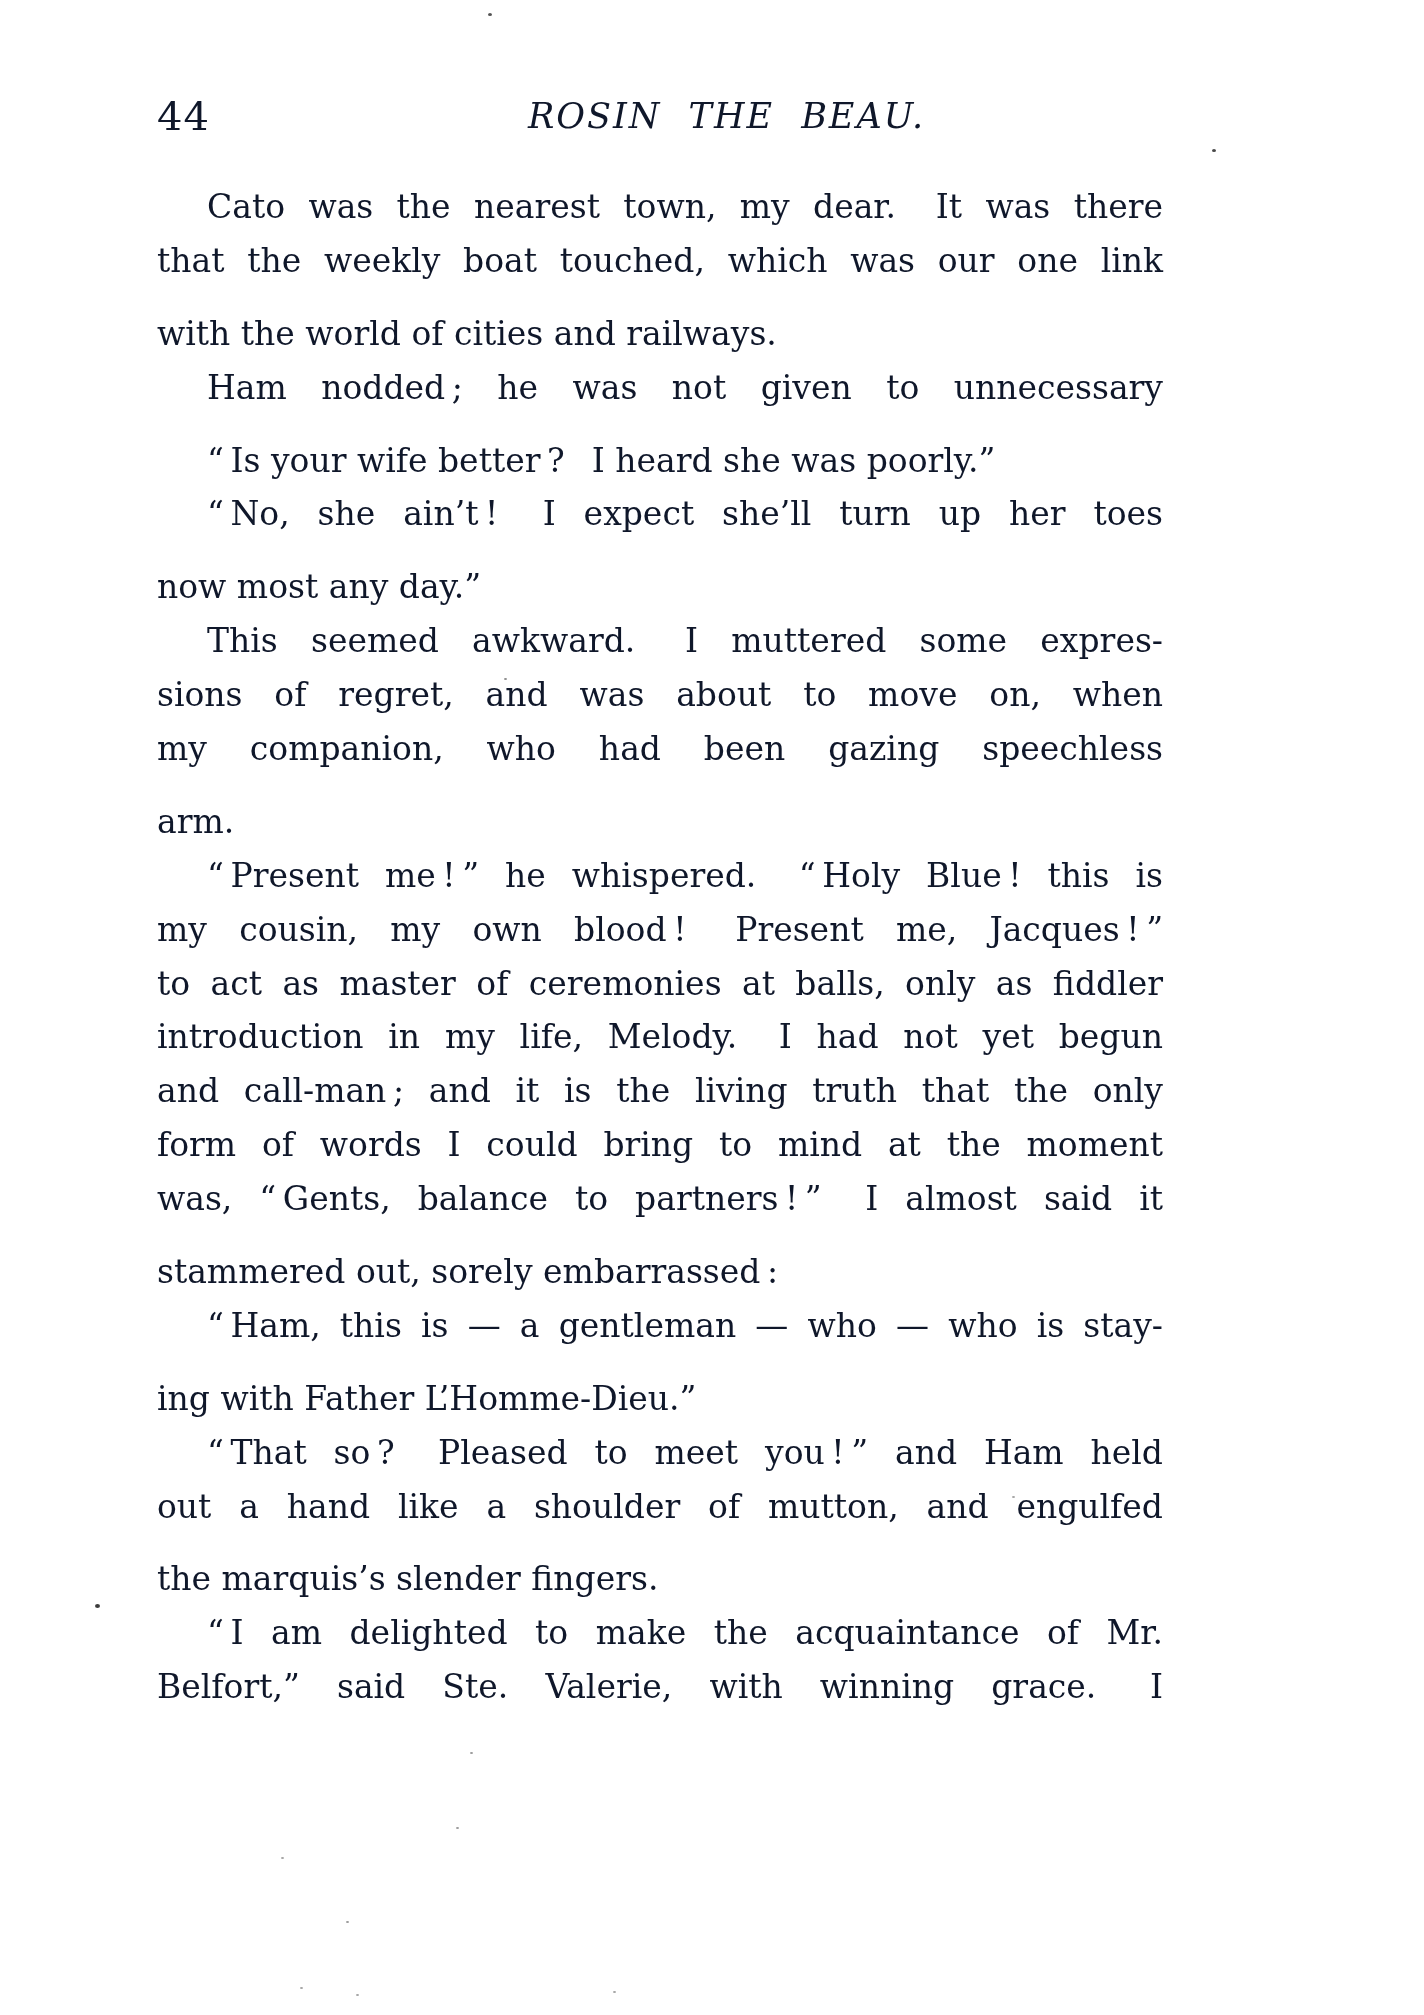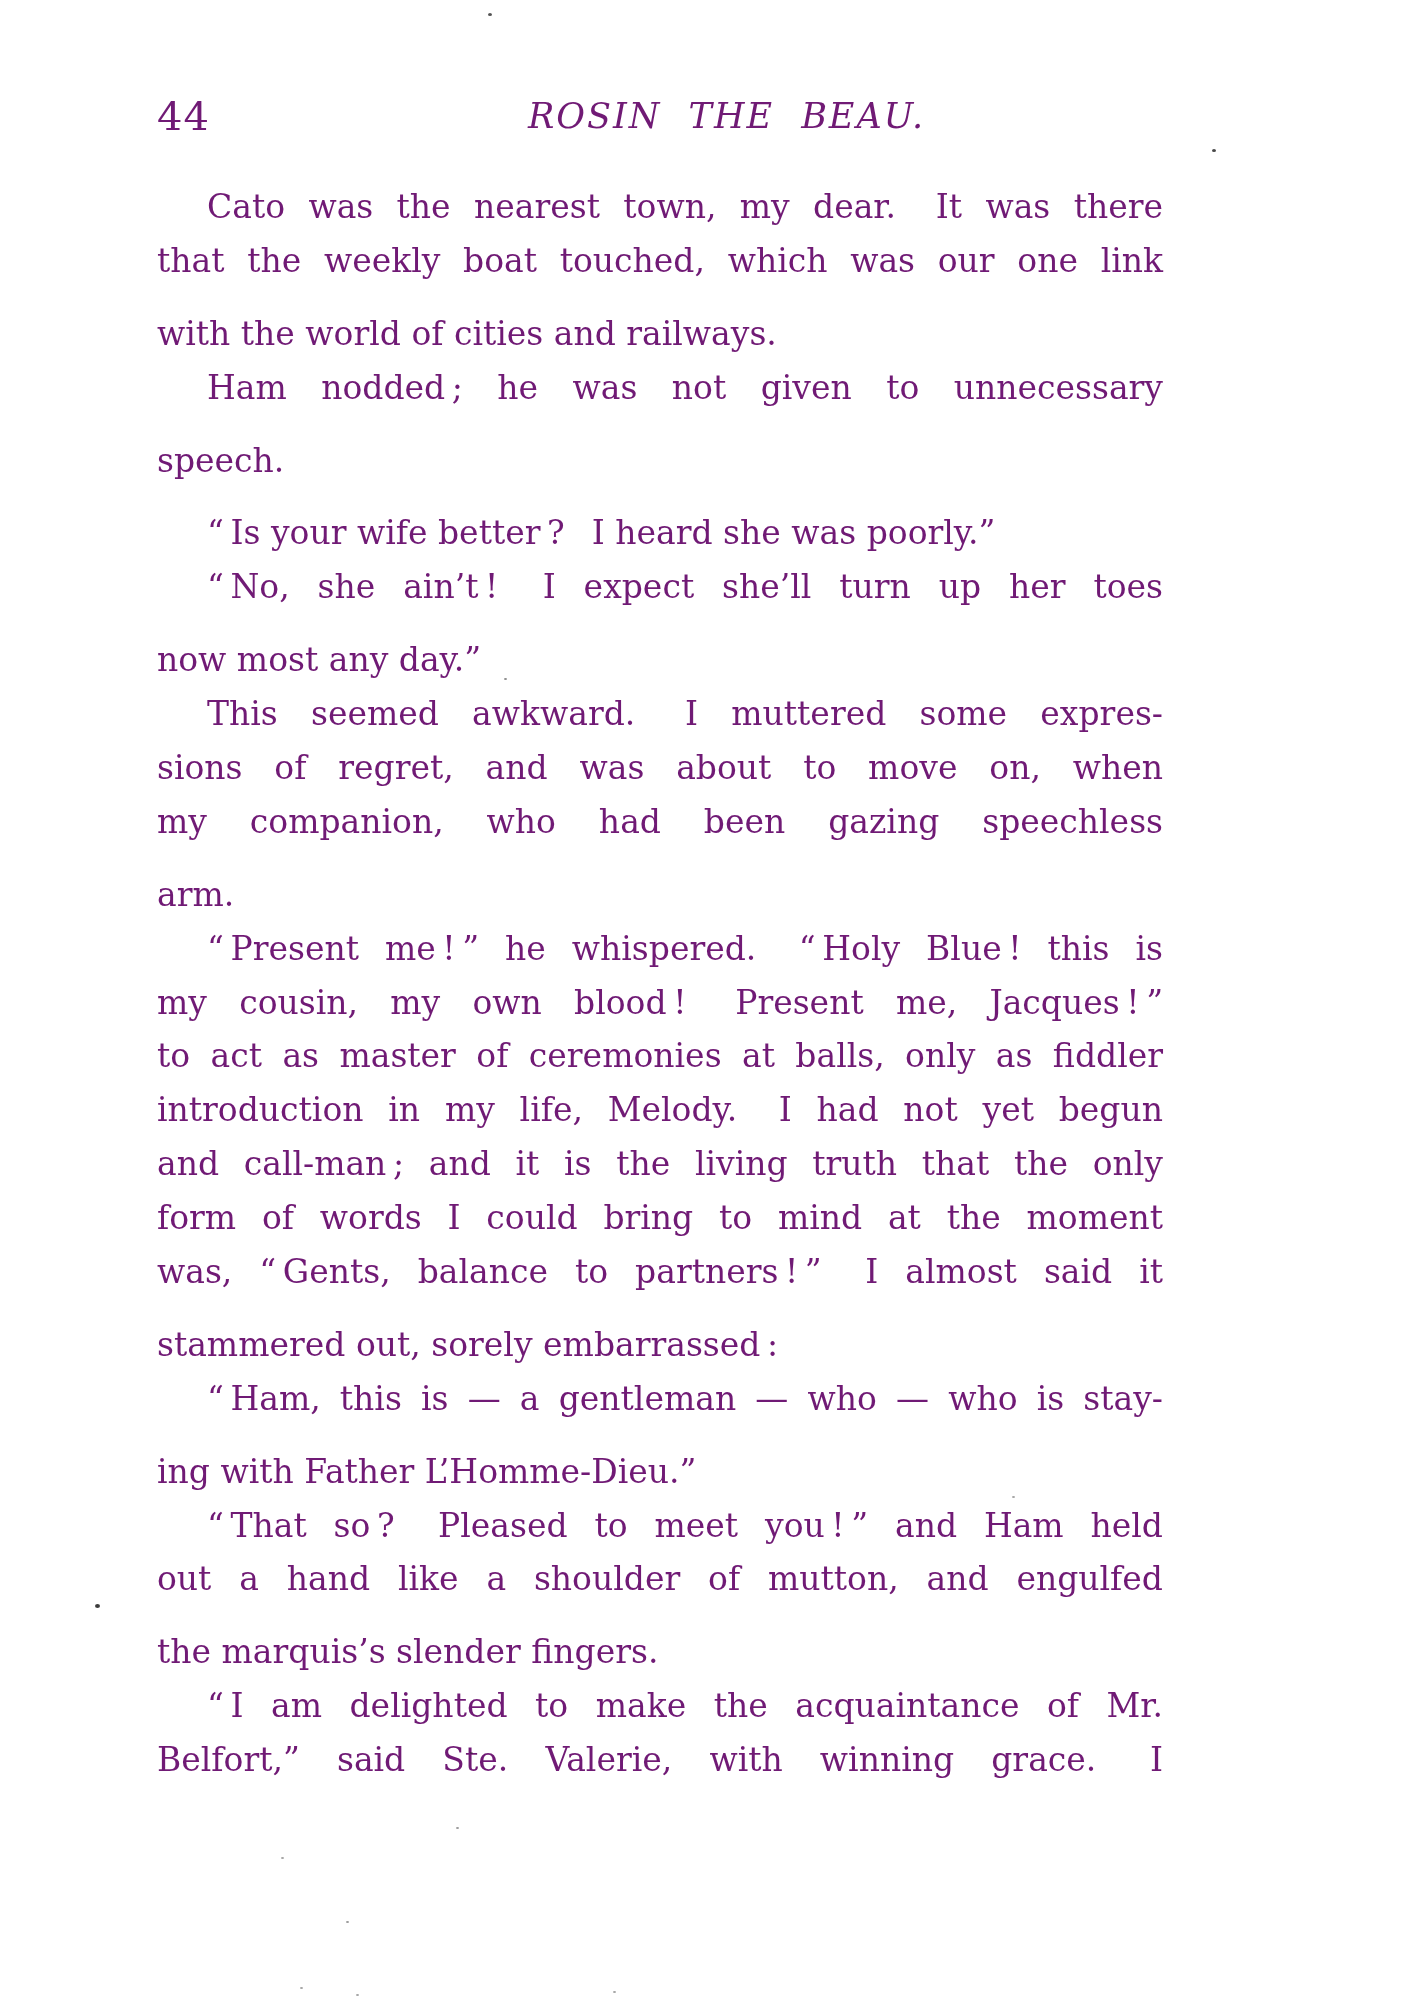--- a/index.html
+++ b/index.html
@@ -59,31 +59,30 @@
   }
   .speck {
     position: absolute;
     background: #1a1a1a;
     border-radius: 50%;
   }
 </style>
 </head>
 <body>
 
-<div class="page" style="color: #701a75;">
+<div class="page" style="color: #0f172a;">
   <div>
     <span class="pagenum">44</span>
     <span class="running-title">ROSIN THE BEAU.</span>
   </div>
   <div class="text-body" id="text-body">
       <div class="line indent">Cato was the nearest town, my dear.  It was there</div>
       <div class="line">that the weekly boat touched, which was our one link</div>
       <div class="line para-end">with the world of cities and railways.</div>
       <div class="line indent">Ham nodded ; he was not given to unnecessary</div>
-      <div class="line para-end">speech.</div>
       <div class="line para-end indent">“ Is your wife better ?  I heard she was poorly.”</div>
       <div class="line indent">“ No, she ain’t !  I expect she’ll turn up her toes</div>
       <div class="line para-end">now most any day.”</div>
       <div class="line indent">This seemed awkward.  I muttered some expres-</div>
       <div class="line">sions of regret, and was about to move on, when</div>
       <div class="line">my companion, who had been gazing speechless</div>
       <div class="line para-end">arm.</div>
       <div class="line indent">“ Present me ! ” he whispered.  “ Holy Blue ! this is</div>
       <div class="line">my cousin, my own blood !  Present me, Jacques ! ”</div>
       <div class="line">to act as master of ceremonies at balls, only as fiddler</div>

